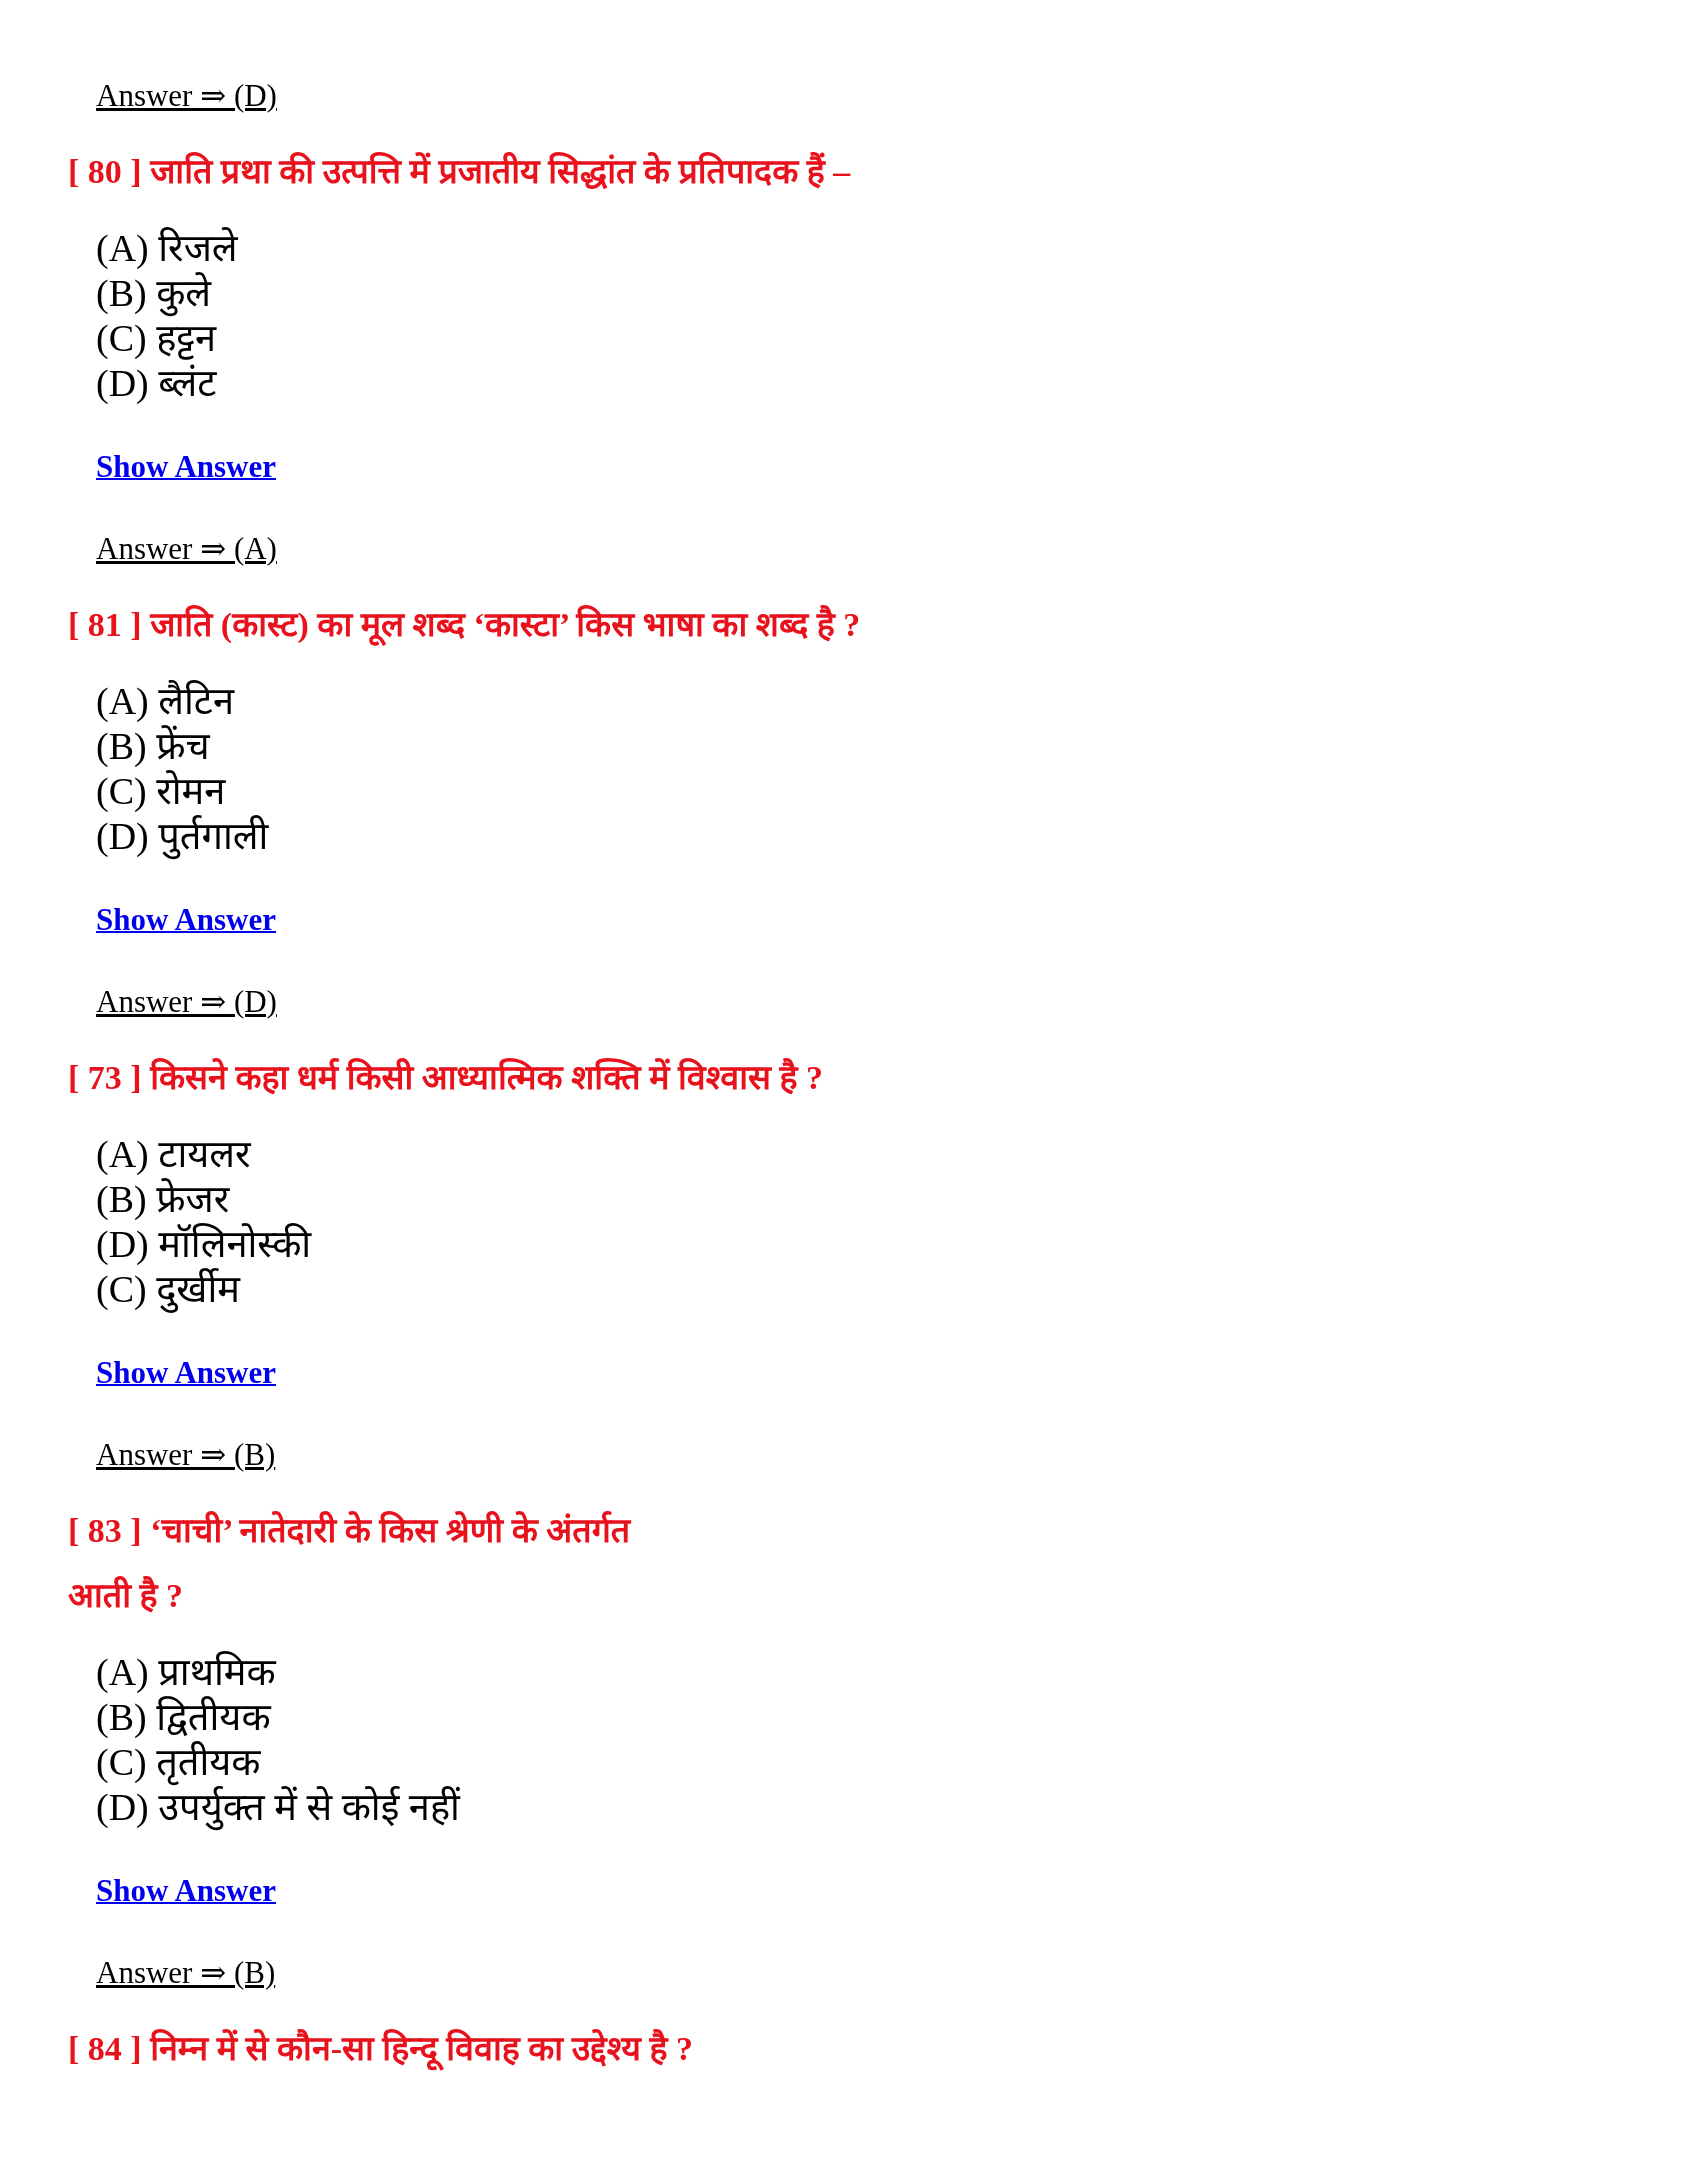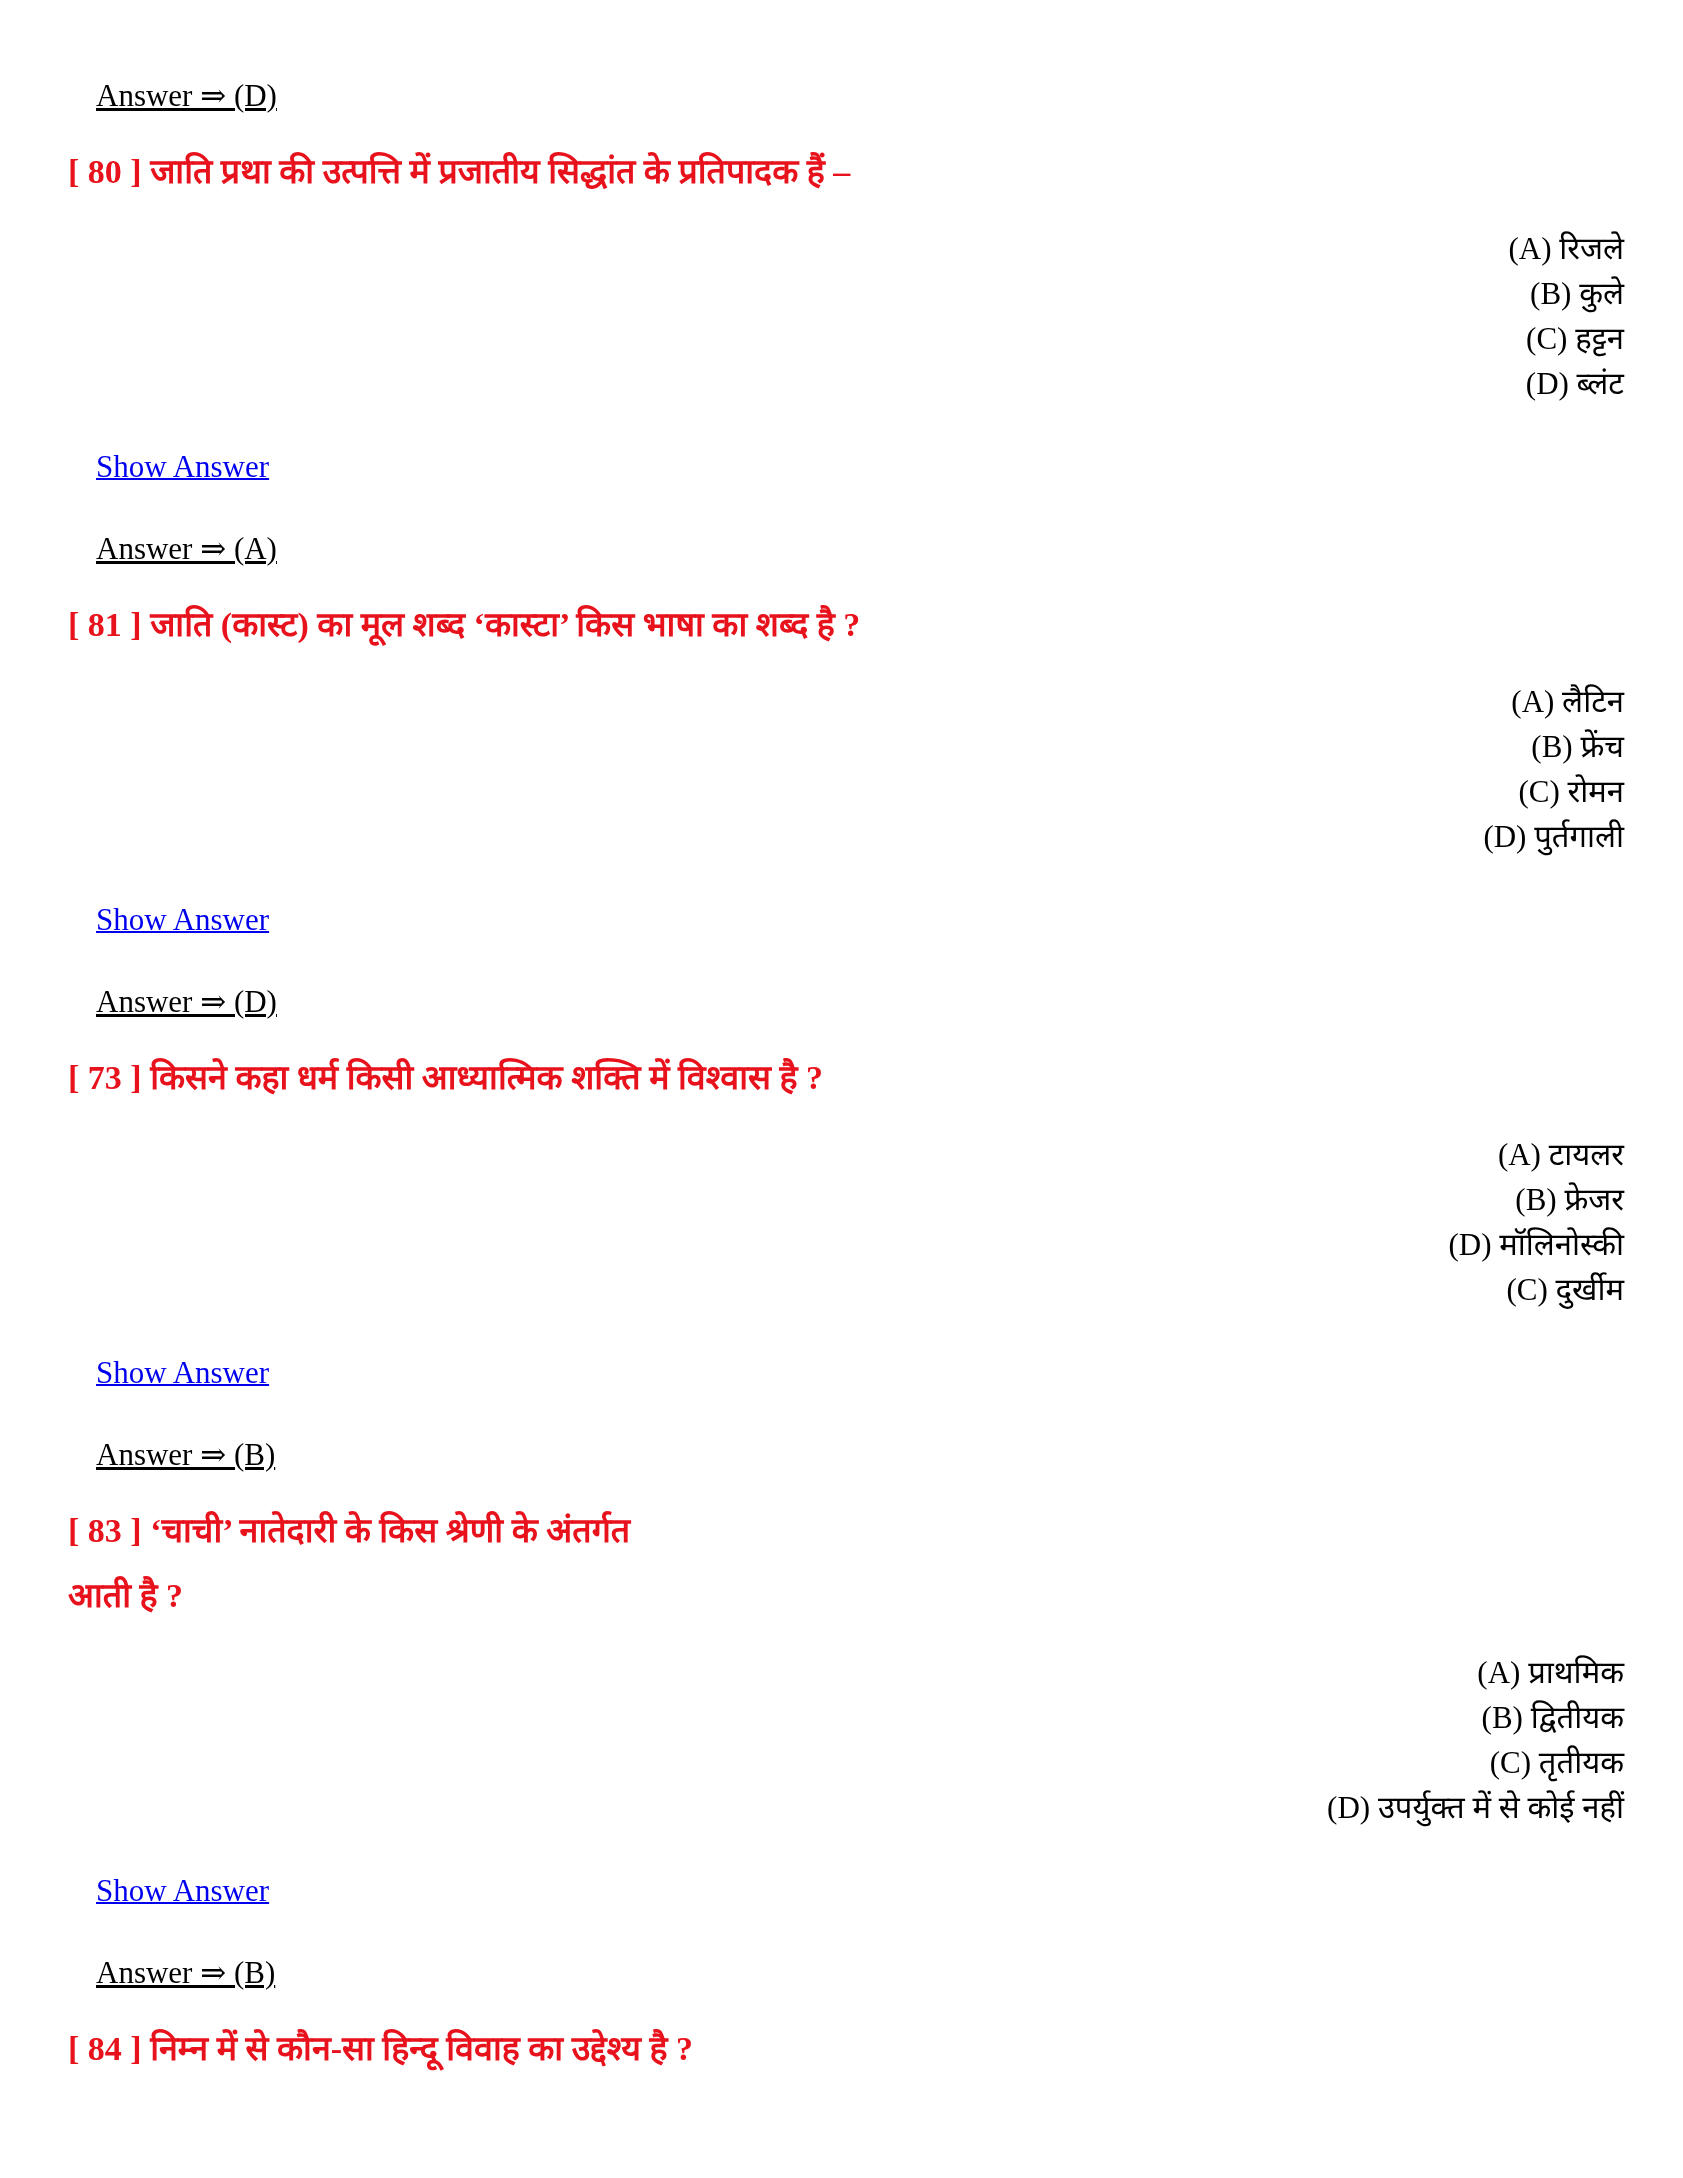--- a/index.html
+++ b/index.html
@@ -31,30 +31,29 @@
     line-height: 53px;
     margin: 0 0 28px -28px;
   }
   .q-heading .h-line { display: block; margin-top: 12px; }
   .options {
     list-style: none;
     margin: 0 0 42px 0;
     padding: 0;
   }
   .option {
-    font-size: 31px;
+    font-size: 38px;
     line-height: 45px;
-    text-align: right;
   }
   .show-answer-wrap {
     margin: 0 0 44px 0;
   }
   .show-answer {
     color: #0000ee;
-    font-weight: normal;
+    font-weight: bold;
     font-size: 31px;
     line-height: 38px;
     text-decoration: underline;
     text-decoration-thickness: 2px;
     cursor: pointer;
   }
 </style>
 </head>
 <body>
 

